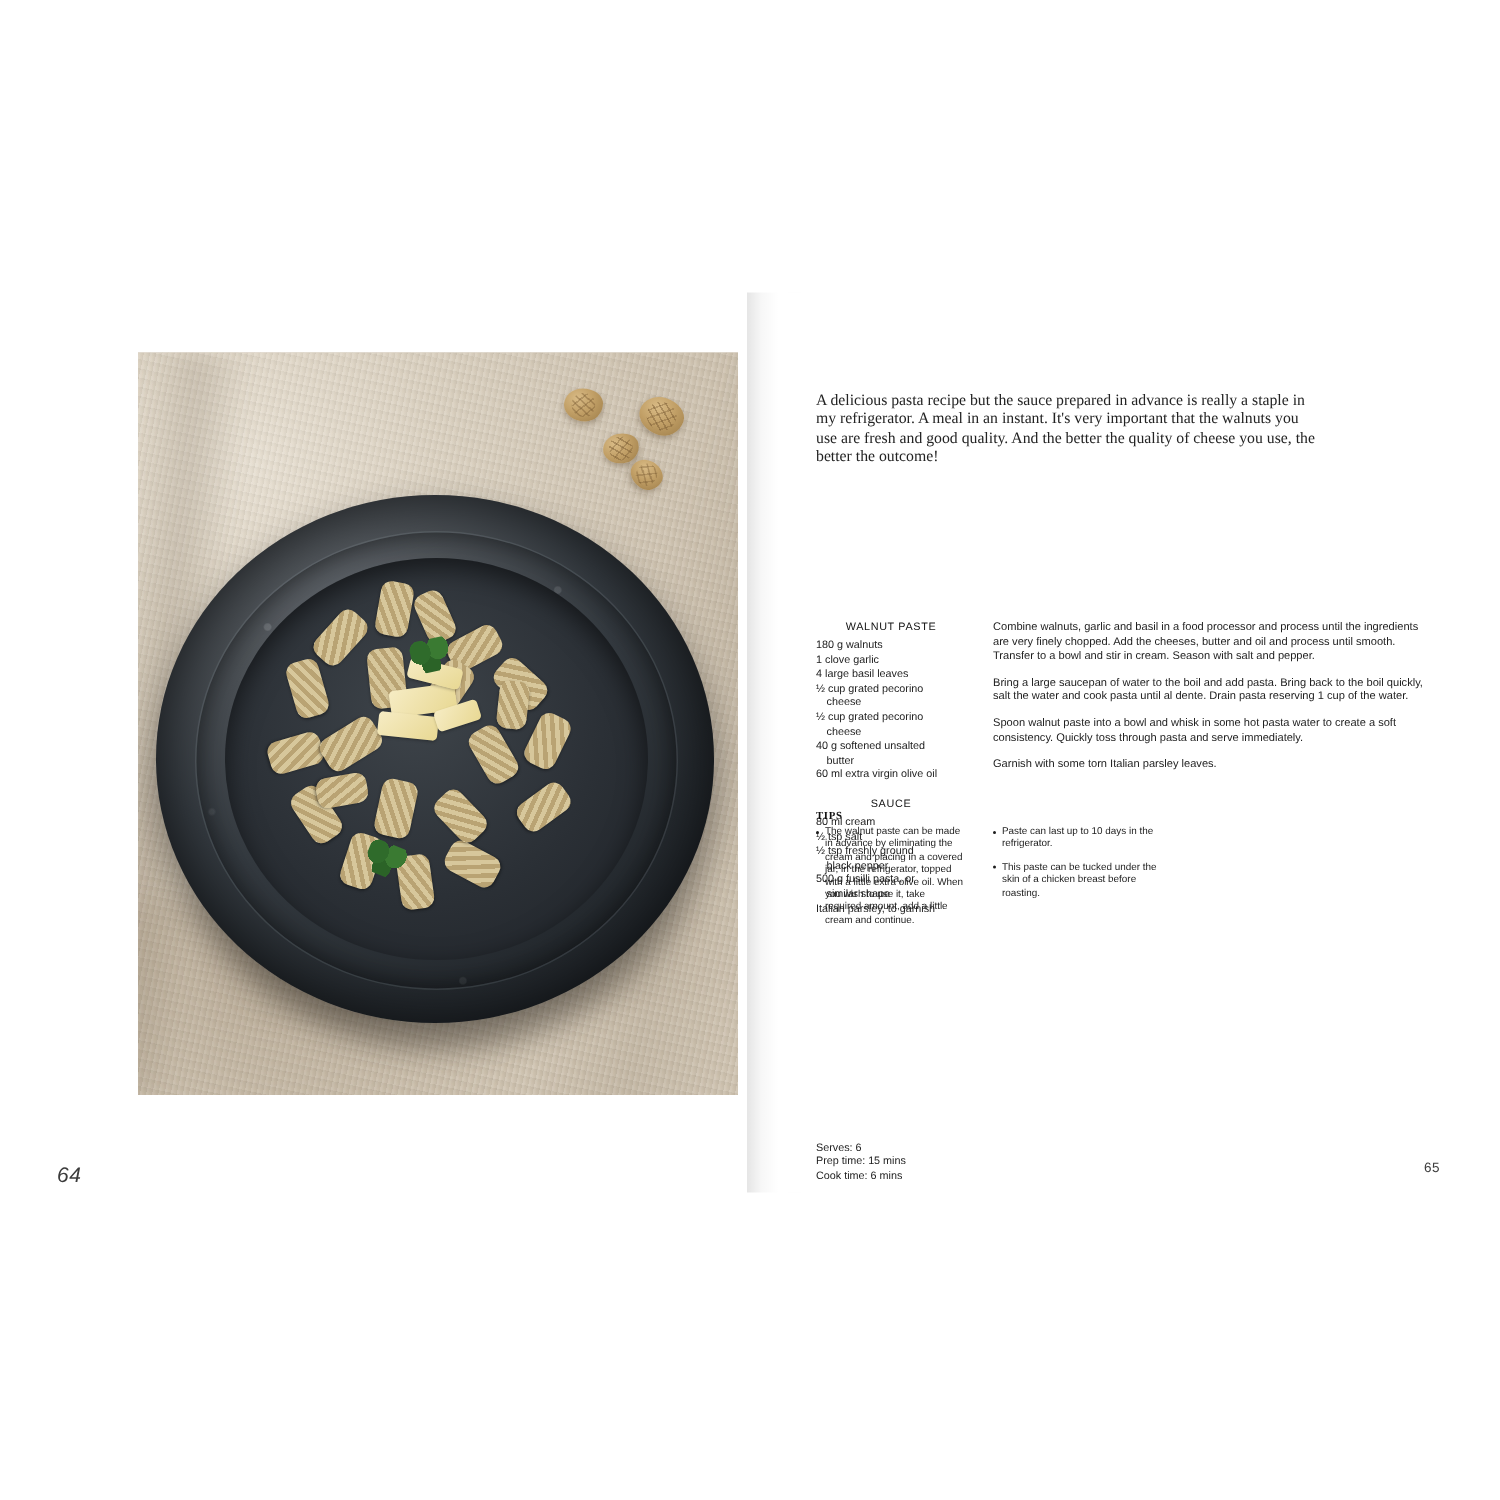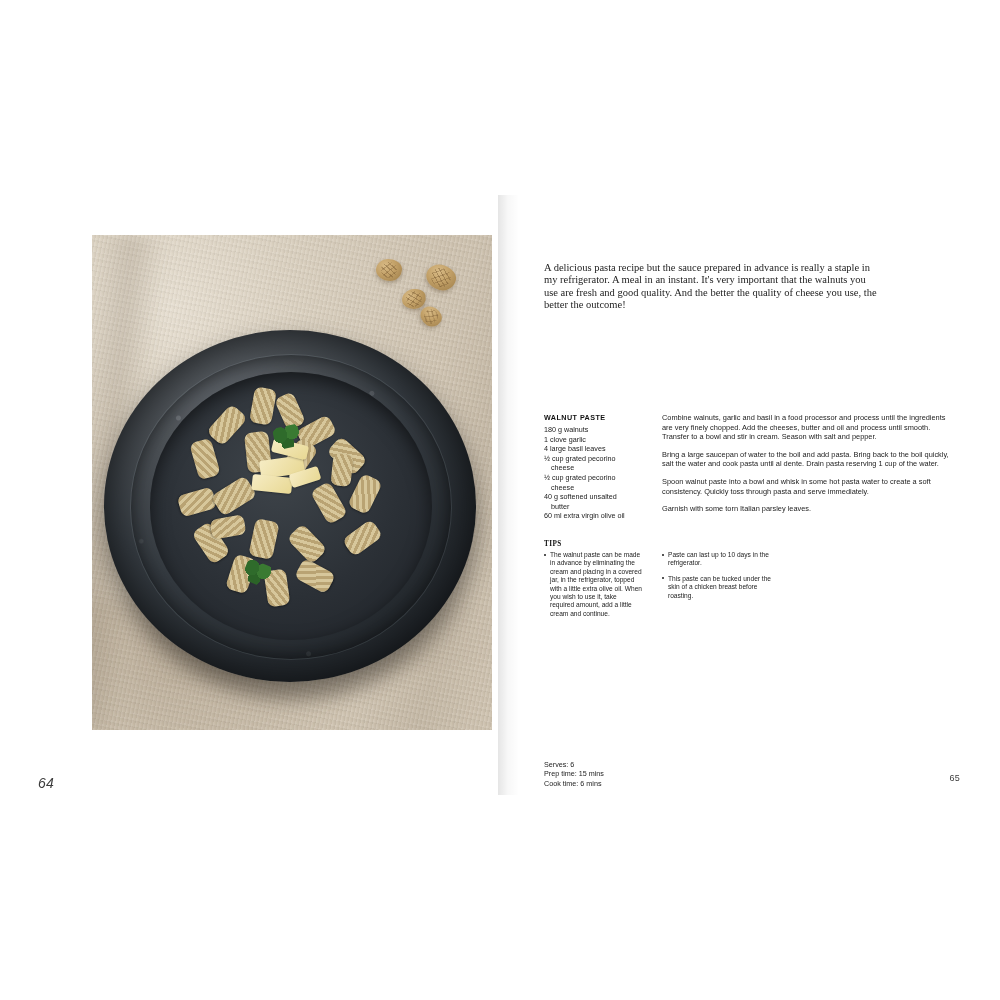--- a/index.html
+++ b/index.html
@@ -229,24 +229,25 @@
     left: 0; top: 0;
     width: 100px;
   }
   .col-right {
     position: absolute;
     left: 118px; top: 0;
     width: 292px;
   }
   .section-head {
     font-size: 7.2px;
-    font-weight: 700;
+    font-weight: 400;
     letter-spacing: 0.45px;
     color: #111;
     margin-bottom: 3px;
+    text-align: center;
   }
   .ing-list {
     list-style: none;
     margin: 0 0 10px 0;
     padding: 0;
   }
   .ing-list li {
     font-size: 7.2px;
     line-height: 9.6px;
     color: #222;
@@ -396,20 +397,32 @@
             <li>½ cup grated pecorino</li>
             <li class="indent">cheese</li>
             <li>½ cup grated pecorino</li>
             <li class="indent">cheese</li>
             <li>40 g softened unsalted</li>
             <li class="indent">butter</li>
             <li>60 ml extra virgin olive oil</li>
           </ul>
         </div>
 
+        <div>
+          <div class="section-head">SAUCE</div>
+          <ul class="ing-list">
+            <li>80 ml cream</li>
+            <li>½ tsp salt</li>
+            <li>½ tsp freshly ground</li>
+            <li class="indent">black pepper</li>
+            <li>500 g fusilli pasta, or</li>
+            <li class="indent">similar shape</li>
+            <li>Italian parsley, to garnish</li>
+          </ul>
+        </div>
       </div>
 
       <div class="col-right method">
         <p>Combine walnuts, garlic and basil in a food processor and process until the ingredients are very finely chopped. Add the cheeses, butter and oil and process until smooth. Transfer to a bowl and stir in cream. Season with salt and pepper.</p>
         <p>Bring a large saucepan of water to the boil and add pasta. Bring back to the boil quickly, salt the water and cook pasta until al dente. Drain pasta reserving 1 cup of the water.</p>
         <p>Spoon walnut paste into a bowl and whisk in some hot pasta water to create a soft consistency. Quickly toss through pasta and serve immediately.</p>
         <p>Garnish with some torn Italian parsley leaves.</p>
       </div>
     </div>
 

